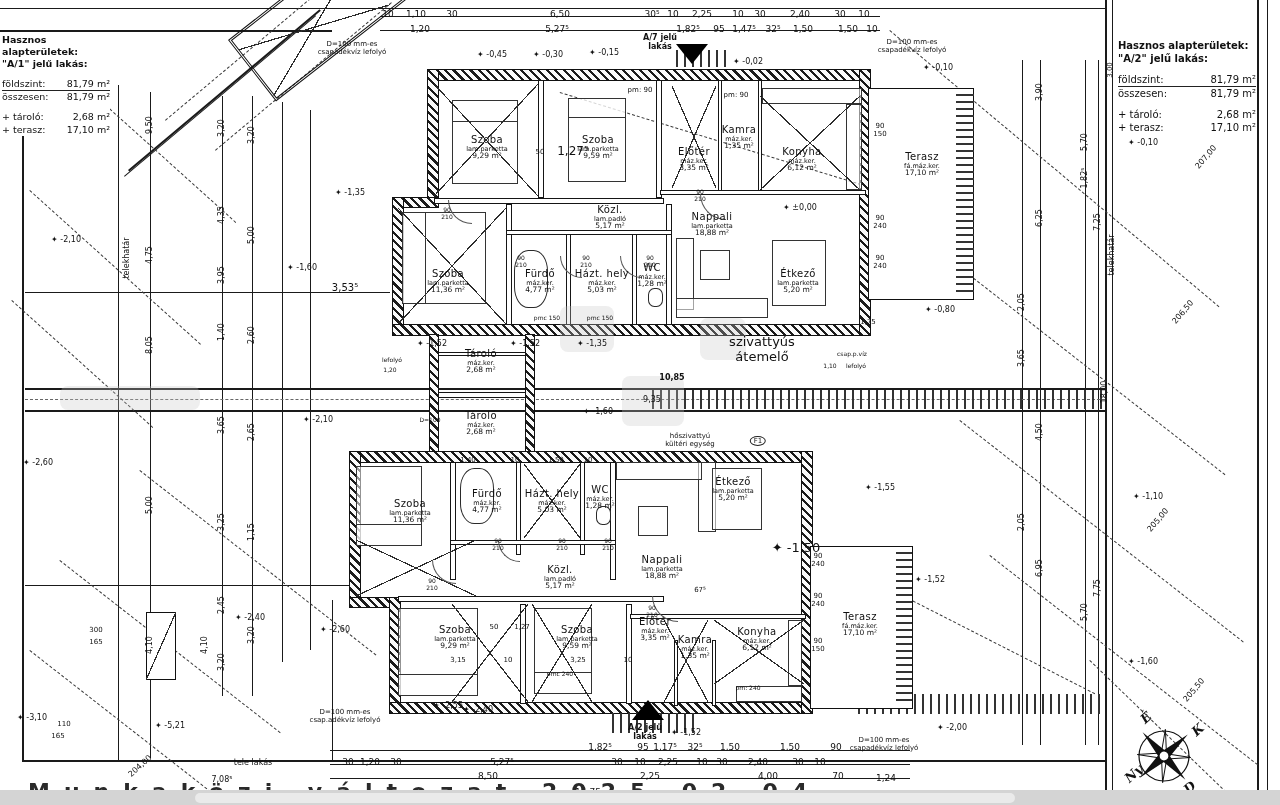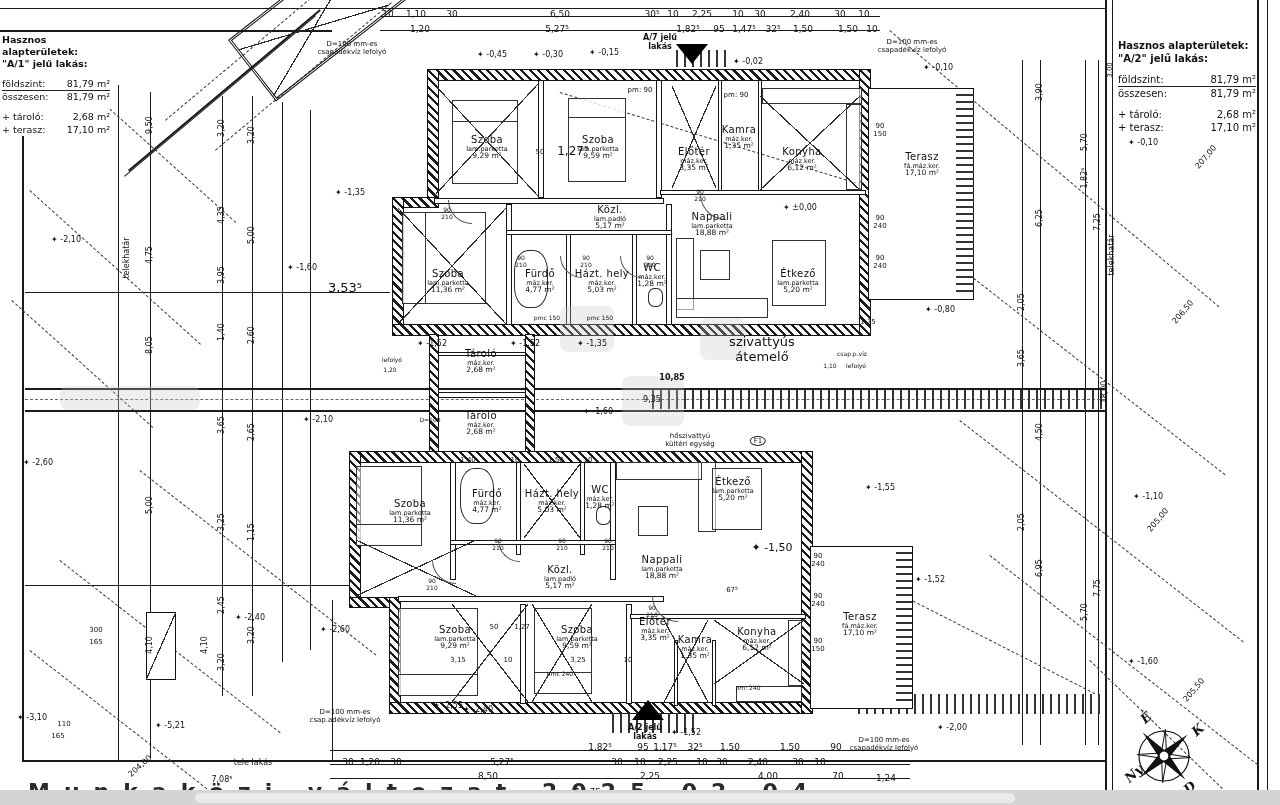--- a/index.html
+++ b/index.html
@@ -295,21 +295,21 @@
 150</div>
       <div class="lbl" style="left: 880px; top: 222px; font-size: 7px; transform: translate(-50%, -50%);">90
 240</div>
       <div class="lbl" style="left: 880px; top: 262px; font-size: 7px; transform: translate(-50%, -50%);">90
 240</div>
       <div class="lbl elev" style="left: 940px; top: 310px; font-size: 8px; transform: translate(-50%, -50%);">-0,80</div>
       <div class="lbl elev" style="left: 350px; top: 193px; font-size: 8px; transform: translate(-50%, -50%);">-1,35</div>
       <div class="lbl elev" style="left: 302px; top: 268px; font-size: 8px; transform: translate(-50%, -50%);">-1,60</div>
       <div class="lbl elev" style="left: 66px; top: 240px; font-size: 8px; transform: translate(-50%, -50%);">-2,10</div>
       <div class="lbl elev" style="left: 38px; top: 463px; font-size: 8px; transform: translate(-50%, -50%);">-2,60</div>
-      <div class="lbl" style="left: 345px; top: 288px; font-size: 13px; transform: translate(-50%, -50%);">3,53⁵</div>
+      <div class="lbl" style="left: 345px; top: 288px; font-size: 10px; transform: translate(-50%, -50%);">3,53⁵</div>
       <div class="lbl" style="left: 868px; top: 322px; font-size: 7px; transform: translate(-50%, -50%);">1,75</div>
       <div class="lbl elev" style="left: 432px; top: 344px; font-size: 8px; transform: translate(-50%, -50%);">-1,52</div>
       <div class="lbl elev" style="left: 525px; top: 344px; font-size: 8px; transform: translate(-50%, -50%);">-1,52</div>
       <div class="lbl elev" style="left: 592px; top: 344px; font-size: 8px; transform: translate(-50%, -50%);">-1,35</div>
       <div class="lbl" style="left: 762px; top: 350px; font-size: 13px; transform: translate(-50%, -50%);">szivattyús
 átemelő</div>
       <div class="lbl" style="left: 672px; top: 378px; font-size: 8px; transform: translate(-50%, -50%); font-weight: bold;">10,85</div>
       <div class="lbl" style="left: 652px; top: 400px; font-size: 8px; transform: translate(-50%, -50%);">9,35</div>
       <div class="lbl elev" style="left: 598px; top: 412px; font-size: 8px; transform: translate(-50%, -50%);">-1,60</div>
       <div class="lbl" style="left: 690px; top: 440px; font-size: 7px; transform: translate(-50%, -50%);">hőszivattyú
@@ -329,24 +329,24 @@
       <div class="lbl" style="left: 562px; top: 545px; font-size: 6px; transform: translate(-50%, -50%);">90
 210</div>
       <div class="lbl" style="left: 608px; top: 545px; font-size: 6px; transform: translate(-50%, -50%);">90
 210</div>
       <div class="lbl" style="left: 652px; top: 612px; font-size: 6px; transform: translate(-50%, -50%);">90
 210</div>
       <div class="lbl" style="left: 468px; top: 460px; font-size: 7px; transform: translate(-50%, -50%);">1,40</div>
       <div class="lbl" style="left: 515px; top: 460px; font-size: 7px; transform: translate(-50%, -50%);">10</div>
       <div class="lbl" style="left: 556px; top: 460px; font-size: 7px; transform: translate(-50%, -50%);">1,50</div>
       <div class="lbl" style="left: 588px; top: 460px; font-size: 7px; transform: translate(-50%, -50%);">10</div>
-      <div class="lbl elev" style="left: 772px; top: 548px; font-size: 11px; transform: translate(-50%, -50%);">-1,50</div>
+      <div class="lbl elev" style="left: 796px; top: 548px; font-size: 13px; transform: translate(-50%, -50%);">-1,50</div>
       <div class="lbl elev" style="left: 880px; top: 488px; font-size: 8px; transform: translate(-50%, -50%);">-1,55</div>
       <div class="lbl elev" style="left: 930px; top: 580px; font-size: 8px; transform: translate(-50%, -50%);">-1,52</div>
-      <div class="lbl" style="left: 700px; top: 590px; font-size: 7px; transform: translate(-50%, -50%); margin-left: 32px;">67⁵</div>
+      <div class="lbl" style="left: 700px; top: 590px; font-size: 7px; transform: translate(-50%, -50%);">67⁵</div>
       <div class="lbl" style="left: 494px; top: 627px; font-size: 7px; transform: translate(-50%, -50%);">50</div>
       <div class="lbl" style="left: 522px; top: 627px; font-size: 7px; transform: translate(-50%, -50%);">1,27</div>
       <div class="lbl" style="left: 458px; top: 660px; font-size: 7px; transform: translate(-50%, -50%);">3,15</div>
       <div class="lbl" style="left: 508px; top: 660px; font-size: 7px; transform: translate(-50%, -50%);">10</div>
       <div class="lbl" style="left: 578px; top: 660px; font-size: 7px; transform: translate(-50%, -50%);">3,25</div>
       <div class="lbl" style="left: 628px; top: 660px; font-size: 7px; transform: translate(-50%, -50%);">10</div>
       <div class="lbl" style="left: 560px; top: 674px; font-size: 6px; transform: translate(-50%, -50%);">pmc 240</div>
       <div class="lbl" style="left: 748px; top: 688px; font-size: 6px; transform: translate(-50%, -50%);">pm: 240</div>
       <div class="lbl" style="left: 818px; top: 560px; font-size: 7px; transform: translate(-50%, -50%);">90
 240</div>

